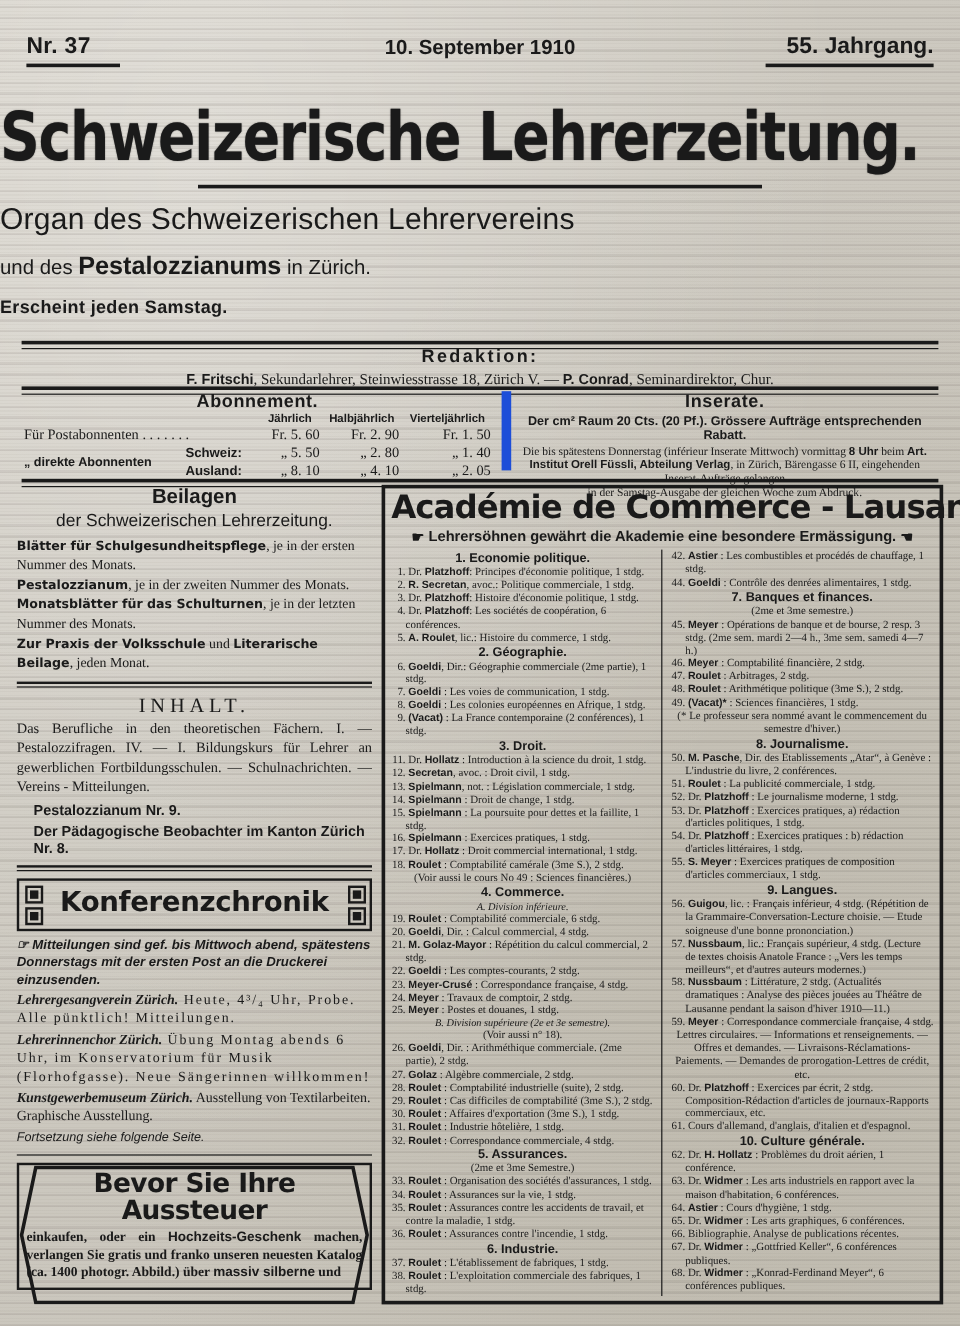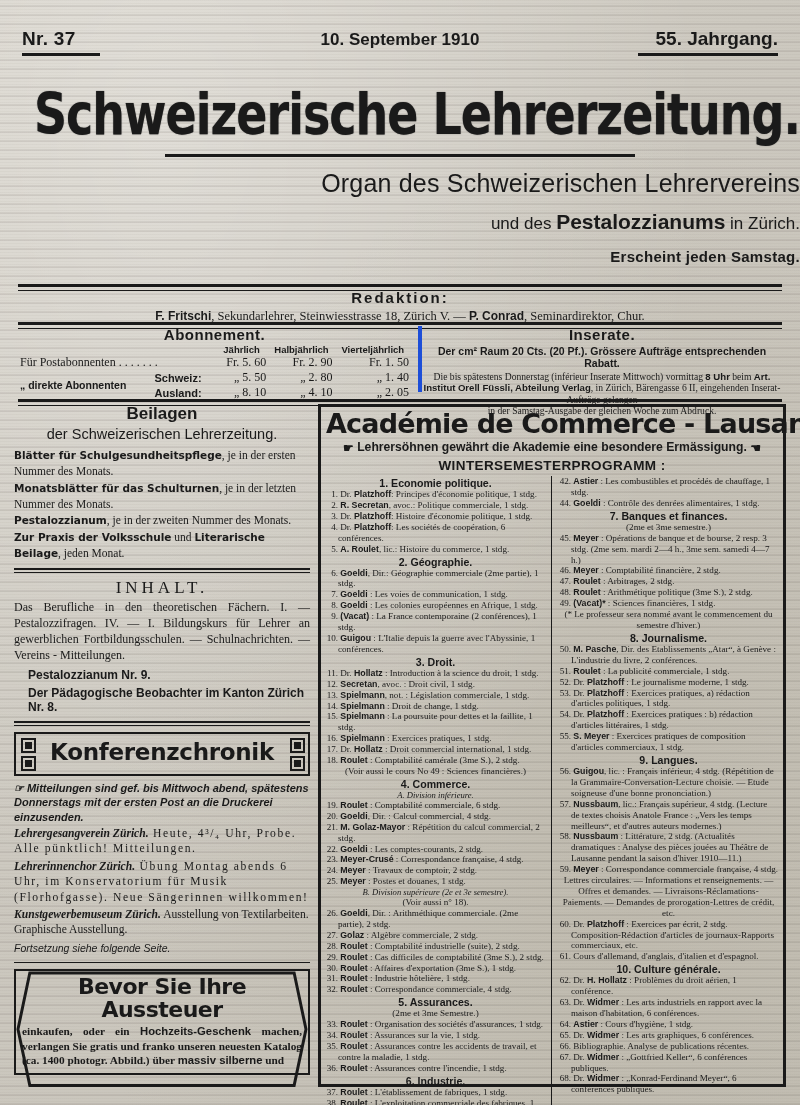--- a/index.html
+++ b/index.html
@@ -31,21 +31,21 @@
   .issue-no{position:absolute;left:22px;top:0;font-family:"Liberation Sans",sans-serif;
     font-weight:bold;font-size:19px;letter-spacing:.3px;}
   .issue-no .ul{display:block;border-bottom:3px solid #1a1a1a;width:78px;margin-top:3px;}
   .issue-date{position:absolute;left:0;right:0;top:2px;text-align:center;
     font-family:"Liberation Sans",sans-serif;font-weight:bold;font-size:17px;}
   .issue-year{position:absolute;right:22px;top:0;font-family:"Liberation Sans",sans-serif;
     font-weight:bold;font-size:19px;text-align:right;}
   .issue-year .ul{display:block;border-bottom:3px solid #1a1a1a;width:140px;margin-top:3px;}
 
   
-  .masthead{position:absolute;left:0;right:0;top:86px;text-align:right;}
+  .masthead{position:absolute;left:0;right:0;top:86px;text-align:left;}
   .masthead .title{
     font-family:"DejaVu Sans",sans-serif;font-weight:bold;font-size:46px;
     letter-spacing:-1px;line-height:1;
     transform:scaleY(1.22);transform-origin:center top;
     text-shadow:0 0 1px rgba(0,0,0,.6);
   }
   .rule-short{width:470px;height:3px;background:#1a1a1a;margin:22px auto 0;}
   .sub1{margin-top:12px;font-family:"Liberation Sans",sans-serif;font-size:25px;letter-spacing:.2px;}
   .sub2{margin-top:12px;font-family:"Liberation Sans",sans-serif;font-size:17px;}
   .sub2 .big{font-size:21px;font-weight:bold;}
@@ -55,21 +55,21 @@
     border-bottom:1px solid #1a1a1a;height:3px;}
 
   .redaktion{position:absolute;left:0;right:0;text-align:center;}
   .redaktion .h{font-family:"Liberation Sans",sans-serif;font-weight:bold;font-size:15px;letter-spacing:2px;}
   .redaktion .l{font-family:"Liberation Serif",serif;font-size:12.5px;margin-top:3px;}
   .redaktion .l b{font-family:"Liberation Sans",sans-serif;font-size:12px;}
 
   
   .abo-wrap{position:absolute;left:18px;right:18px;top:326px;height:66px;}
   .abo{position:absolute;left:0;width:393px;top:0;bottom:0;}
-  .ins{position:absolute;left:400px;right:0;top:0;bottom:0;border-left:4px solid #1d4ed8;padding-left:0;}
+  .ins{position:absolute;left:400px;right:0;top:0;bottom:0;border-left:8px solid #1d4ed8;padding-left:0;}
   .abo h3{margin:0;text-align:center;font-family:"Liberation Sans",sans-serif;
     font-weight:bold;font-size:15px;letter-spacing:.5px;}
   .ins h3{margin:0;text-align:center;font-family:"Liberation Sans",sans-serif;
     font-weight:bold;font-size:15px;letter-spacing:.5px;}
   table.abotab{border-collapse:collapse;width:100%;font-size:11px;margin-top:1px;}
   table.abotab th{font-family:"Liberation Sans",sans-serif;font-size:9.5px;font-weight:bold;
     text-align:center;padding:0;}
   table.abotab td{padding:0 2px;white-space:nowrap;}
   table.abotab td.lbl{font-family:"Liberation Serif",serif;font-size:12px;}
   table.abotab td.val{text-align:right;font-size:12px;}
@@ -221,22 +221,22 @@
 
   <div class="dblrule" style="top:399px;"></div>
 
   <div class="lcol">
 
     <div class="beilagen">
       <div class="h1">Beilagen</div>
       <div class="h2">der Schweizerischen Lehrerzeitung.</div>
       <ul>
         <li><b>Blätter für Schulgesundheitspflege</b><span>, je in der ersten Nummer des Monats.</span></li>
+        <li><b>Pestalozzianum</b><span>, je in der zweiten Nummer des Monats.</span></li>
         <li><b>Monatsblätter für das Schulturnen</b><span>, je in der letzten Nummer des Monats.</span></li>
-        <li><b>Pestalozzianum</b><span>, je in der zweiten Nummer des Monats.</span></li>
         <li><b>Zur Praxis der Volksschule</b><span> und </span><b>Literarische Beilage</b><span>, jeden Monat.</span></li>
       </ul>
     </div>
 
     <div class="hr2"></div>
 
     <div class="inhalt">
       <div class="h">INHALT.</div>
       <div class="body">Das Berufliche in den theoretischen Fächern. I. — Pestalozzifragen. IV. — I. Bildungskurs für Lehrer an gewerblichen Fortbildungsschulen. — Schulnachrichten. — Vereins - Mitteilungen.</div>
       <div class="sub">Pestalozzianum Nr. 9.</div>
@@ -285,36 +285,34 @@
 
   </div>
 
   <div class="rcol">
     <div class="acad-t">Académie de Commerce - Lausanne</div>
     <div class="acad-s">
       <span class="hand">☛</span>
       <span>Lehrersöhnen gewährt die Akademie eine besondere Ermässigung.</span>
       <span class="hand">☚</span>
     </div>
-    <div class="acad-p">WINTERSEMESTERPROGRAMM :</div>
 
     <div class="cols">
       <div class="col left" id="acad-left">
           <div class="sect">1. Economie politique.</div>
           <div class="item"><span class="n">1. </span><span> Dr. </span><span class="nm">Platzhoff</span><span>: Principes d'économie politique, 1 stdg.</span></div>
           <div class="item"><span class="n">2. </span><span> </span><span class="nm">R. Secretan</span><span>, avoc.: Politique commerciale, 1 stdg.</span></div>
           <div class="item"><span class="n">3. </span><span> Dr. </span><span class="nm">Platzhoff</span><span>: Histoire d'économie politique, 1 stdg.</span></div>
           <div class="item"><span class="n">4. </span><span> Dr. </span><span class="nm">Platzhoff</span><span>: Les sociétés de coopération, 6 conférences.</span></div>
           <div class="item"><span class="n">5. </span><span> </span><span class="nm">A. Roulet</span><span>, lic.: Histoire du commerce, 1 stdg.</span></div>
           <div class="sect">2. Géographie.</div>
           <div class="item"><span class="n">6. </span><span> </span><span class="nm">Goeldi</span><span>, Dir.: Géographie commerciale (2me partie), 1 stdg.</span></div>
           <div class="item"><span class="n">7. </span><span> </span><span class="nm">Goeldi</span><span> : Les voies de communication, 1 stdg.</span></div>
           <div class="item"><span class="n">8. </span><span> </span><span class="nm">Goeldi</span><span> : Les colonies européennes en Afrique, 1 stdg.</span></div>
           <div class="item"><span class="n">9. </span><span> </span><span class="nm">(Vacat)</span><span> : La France contemporaine (2 conférences), 1 stdg.</span></div>
-          <div class="item"><span class="n">10. </span><span> </span><span class="nm">Guigou</span><span> : L'Italie depuis la guerre avec l'Abyssinie, 1 conférences.</span></div>
           <div class="sect">3. Droit.</div>
           <div class="item"><span class="n">11. </span><span> Dr. </span><span class="nm">Hollatz</span><span> : Introduction à la science du droit, 1 stdg.</span></div>
           <div class="item"><span class="n">12. </span><span> </span><span class="nm">Secretan</span><span>, avoc. : Droit civil, 1 stdg.</span></div>
           <div class="item"><span class="n">13. </span><span> </span><span class="nm">Spielmann</span><span>, not. : Législation commerciale,  1 stdg.</span></div>
           <div class="item"><span class="n">14. </span><span> </span><span class="nm">Spielmann</span><span> : Droit de change, 1 stdg.</span></div>
           <div class="item"><span class="n">15. </span><span> </span><span class="nm">Spielmann</span><span> : La poursuite pour dettes et la faillite, 1 stdg.</span></div>
           <div class="item"><span class="n">16. </span><span> </span><span class="nm">Spielmann</span><span> : Exercices pratiques, 1 stdg.</span></div>
           <div class="item"><span class="n">17. </span><span> Dr. </span><span class="nm">Hollatz</span><span> : Droit commercial international, 1 stdg.</span></div>
           <div class="item"><span class="n">18. </span><span> </span><span class="nm">Roulet</span><span> : Comptabilité camérale (3me S.), 2 stdg.</span></div>
           <div class="note">(Voir aussi le cours No 49 : Sciences financières.)</div>

